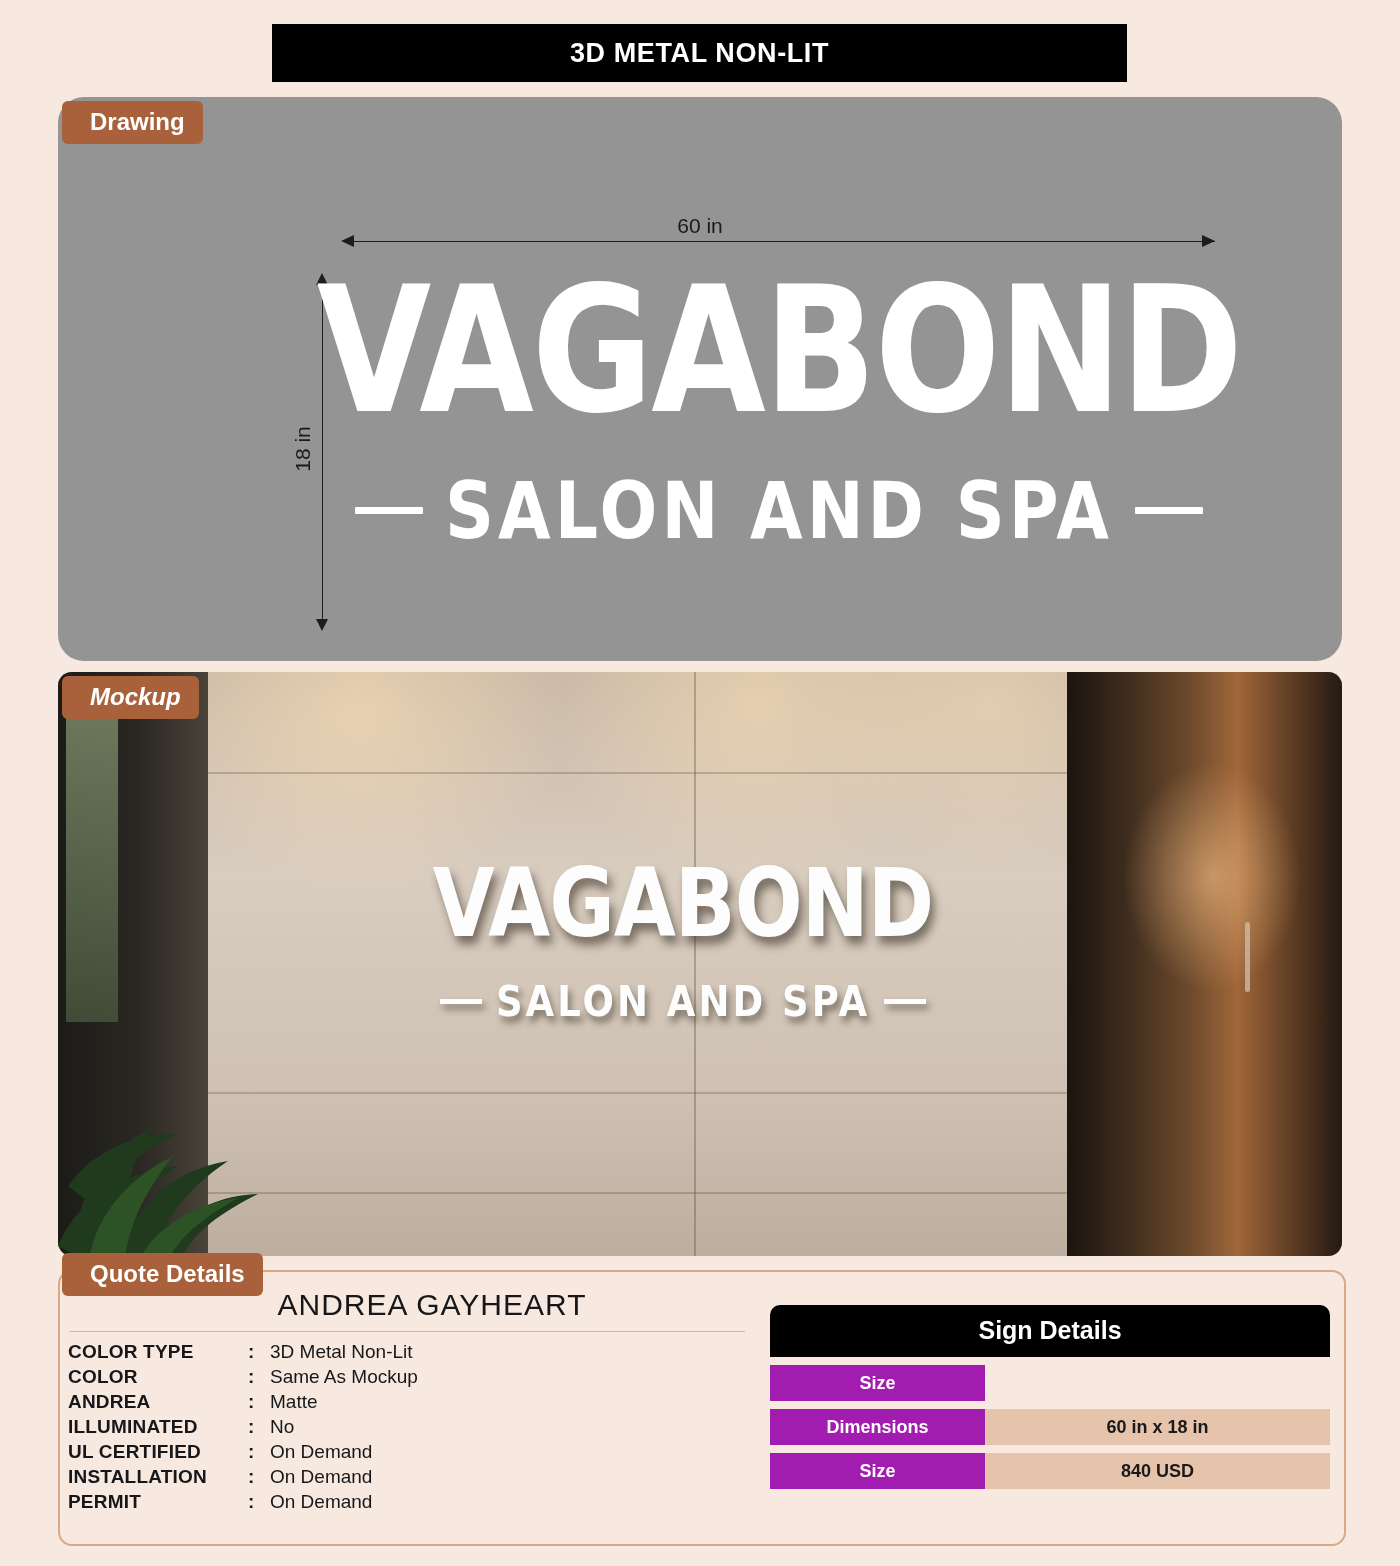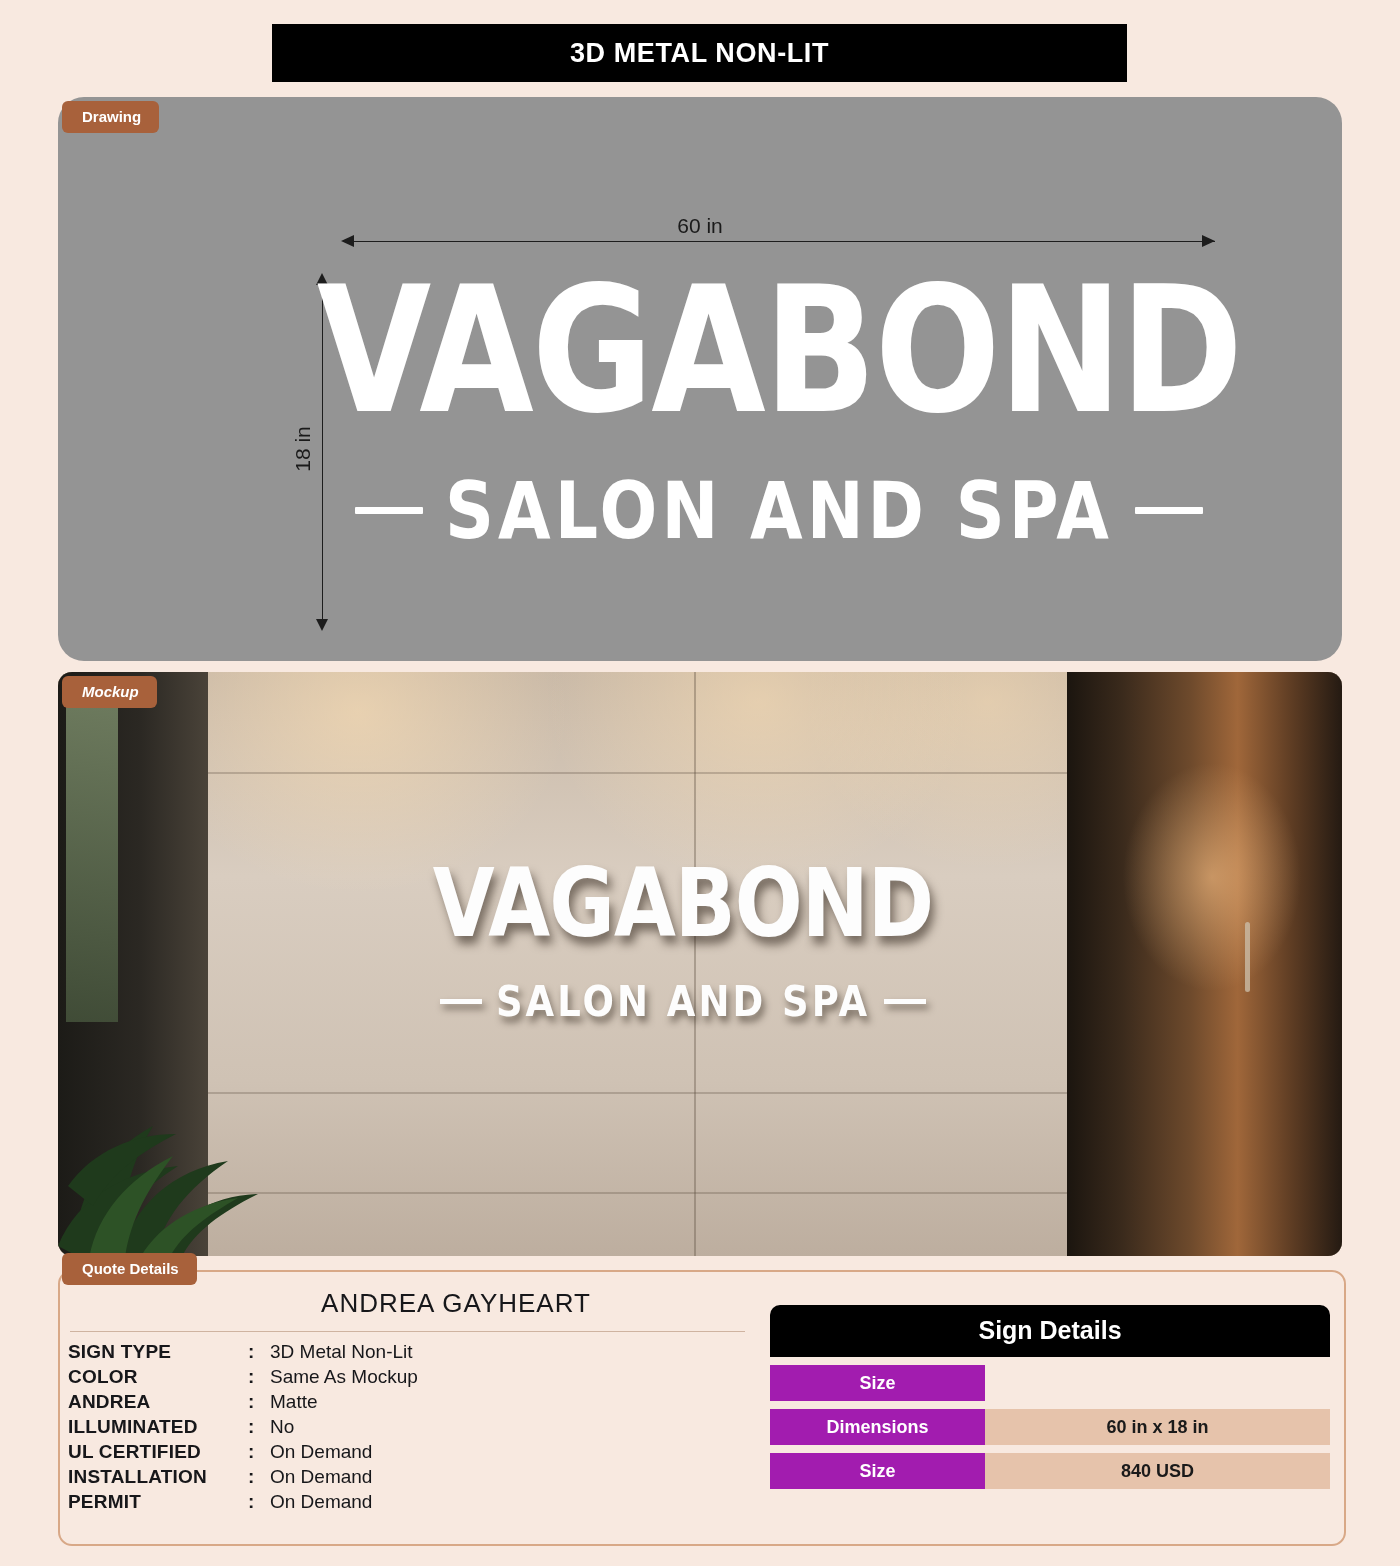--- a/index.html
+++ b/index.html
@@ -32,23 +32,23 @@
     font-size: 27px;
     font-weight: bold;
     letter-spacing: 0.6px;
   }
 
   
   .tab-label {
     position: absolute;
     background: #a8613b;
     color: #ffffff;
-    font-size: 15px;
-    font-weight: bold;
-    padding: 7px 18px 8px 20px;
+    font-size: 24px;
+    font-weight: bold;
+    padding: 7px 18px 8px 28px;
     border-radius: 6px;
     z-index: 5;
     white-space: nowrap;
   }
 
   
   .drawing-panel {
     position: absolute;
     left: 58px;
     top: 97px;
@@ -276,25 +276,25 @@
     left: 58px;
     top: 1270px;
     width: 1284px;
     height: 272px;
     border: 2px solid #d8a887;
     border-radius: 14px;
     background: #f8e9e0;
   }
   .client-name {
     position: absolute;
-    left: 76px;
+    left: 52px;
     top: 1288px;
     width: 680px;
     text-align: center;
-    font-size: 26px;
+    font-size: 30px;
     letter-spacing: 1px;
     color: #17171a;
     padding-left: 40px;
   }
   .client-rule {
     position: absolute;
     left: 70px;
     top: 1331px;
     width: 675px;
     height: 1px;
@@ -444,21 +444,21 @@
 
 <div class="tab-label" style="left:62px; top:1253px;">Quote Details</div>
 
 <div class="quote-panel"></div>
 
 <div class="client-name">ANDREA GAYHEART</div>
 <div class="client-rule"></div>
 
 <div class="spec-list">
   <div class="spec-row">
-    <div class="spec-key">SIGN TYPE</div>
+    <div class="spec-key">COLOR TYPE</div>
     <div class="spec-colon">:</div>
     <div class="spec-val">3D Metal Non-Lit</div>
   </div>
   <div class="spec-row">
     <div class="spec-key">COLOR</div>
     <div class="spec-colon">:</div>
     <div class="spec-val">Same As Mockup</div>
   </div>
   <div class="spec-row">
     <div class="spec-key">ANDREA</div>

